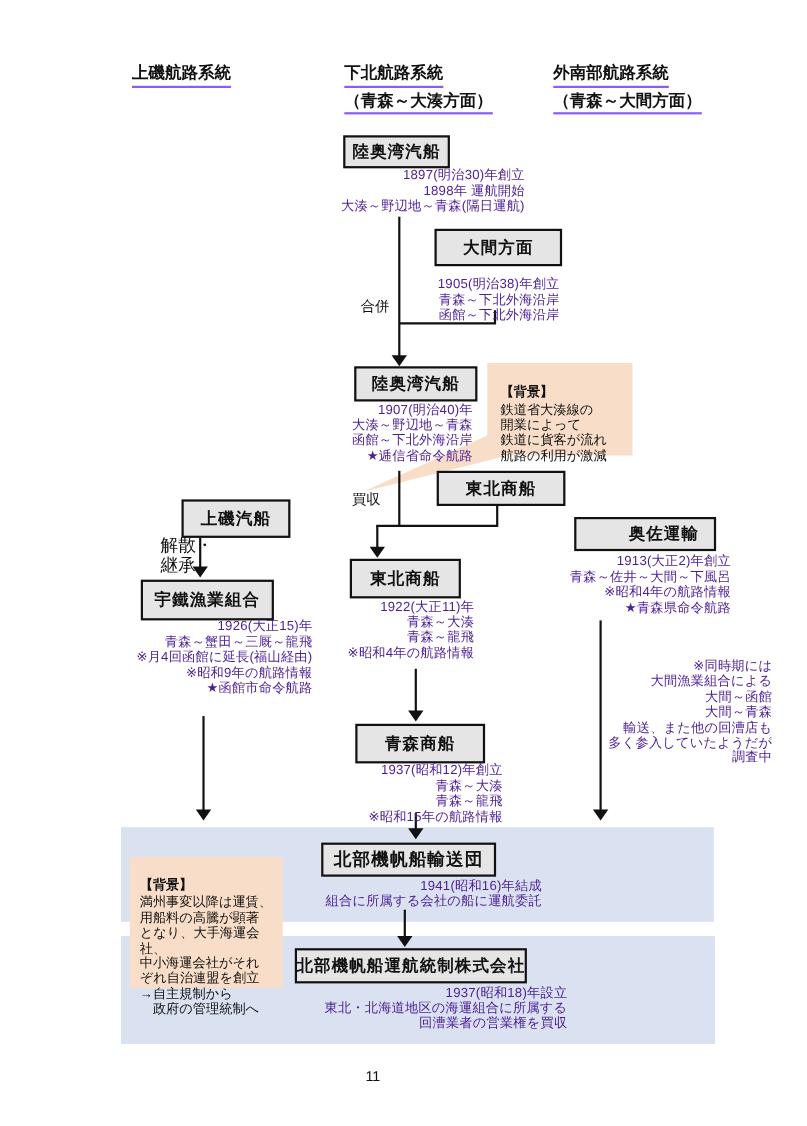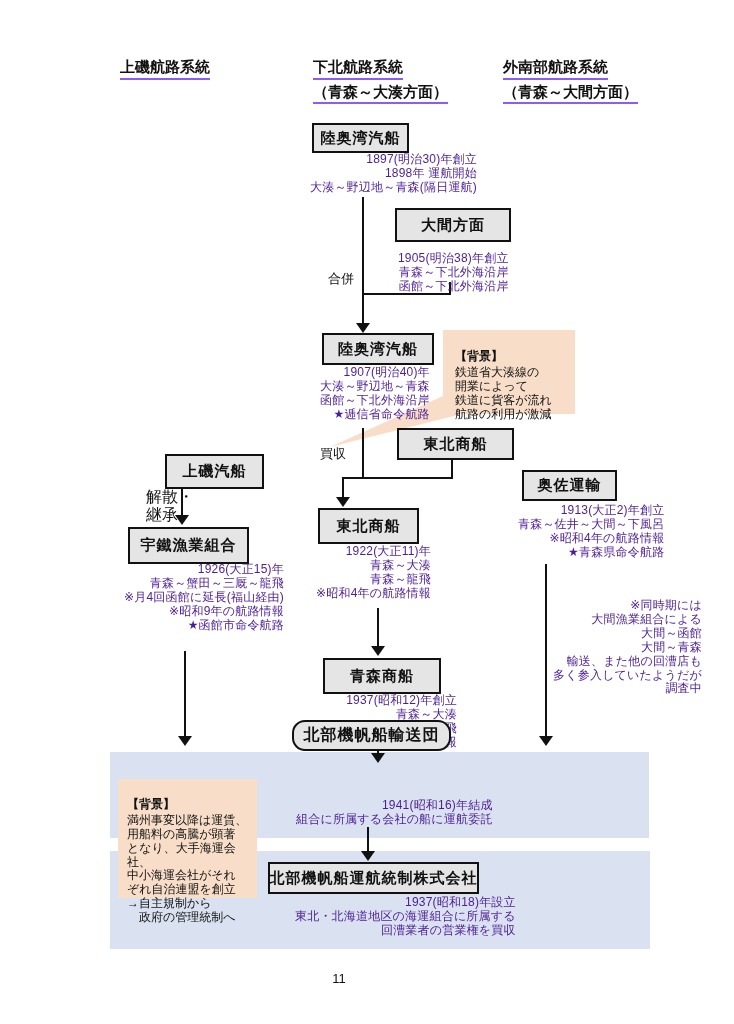--- a/index.html
+++ b/index.html
@@ -124,21 +124,21 @@
   <div class="node" style="left:128px;top:454px;width:95px;height:31px;margin-left:37px;">上磯汽船</div>
   <div class="edge-label" style="left:146px;top:488px;font-size:16px;">解散・
 継承</div>
   <div class="node" style="left:128px;top:527px;width:117px;height:33px;">宇鐵漁業組合</div>
   <div class="details" style="left:124px;top:563px;">1926(大正15)年
 青森～蟹田～三厩～龍飛
 ※月4回函館に延長(福山経由)
 ※昭和9年の航路情報
 ★函館市命令航路</div>
 
-  <div class="node" style="left:522px;top:470px;width:91px;height:27px;">奥佐運輸</div>
+  <div class="node" style="left:522px;top:470px;width:91px;height:27px;padding-left:34px;">奥佐運輸</div>
   <div class="details" style="left:518px;top:504px;">1913(大正2)年創立
 青森～佐井～大間～下風呂
 ※昭和4年の航路情報
 ★青森県命令航路</div>
   <div class="details" style="left:552px;top:599px;width:150px;">※同時期には
 大間漁業組合による
 大間～函館
 大間～青森
 輸送、また他の回漕店も
 多く参入していたようだが
@@ -147,21 +147,21 @@
   <div class="callout-text" style="left:127px;top:784px;width:126px;">
     <span class="co-head">【背景】</span><span>満州事変以降は運賃、
 用船料の高騰が顕著
 となり、大手海運会社、
 中小海運会社がそれ
 ぞれ自治連盟を創立
 →自主規制から
 　政府の管理統制へ</span>
   </div>
 
-  <div class="node big" style="left:292px;top:720px;width:155px;height:27px;border-radius:13px;">北部機帆船輸送団</div>
+  <div class="node big" style="left:292px;top:766px;width:155px;height:27px;">北部機帆船輸送団</div>
   <div class="details" style="left:296px;top:799px;">1941(昭和16)年結成
 組合に所属する会社の船に運航委託</div>
 
   <div class="node" style="left:268px;top:862px;width:207px;height:28px;">北部機帆船運航統制株式会社</div>
   <div class="details" style="left:295px;top:896px;">1937(昭和18)年設立
 東北・北海道地区の海運組合に所属する
 回漕業者の営業権を買収</div>
 
   <div class="page-number">11</div>
 

